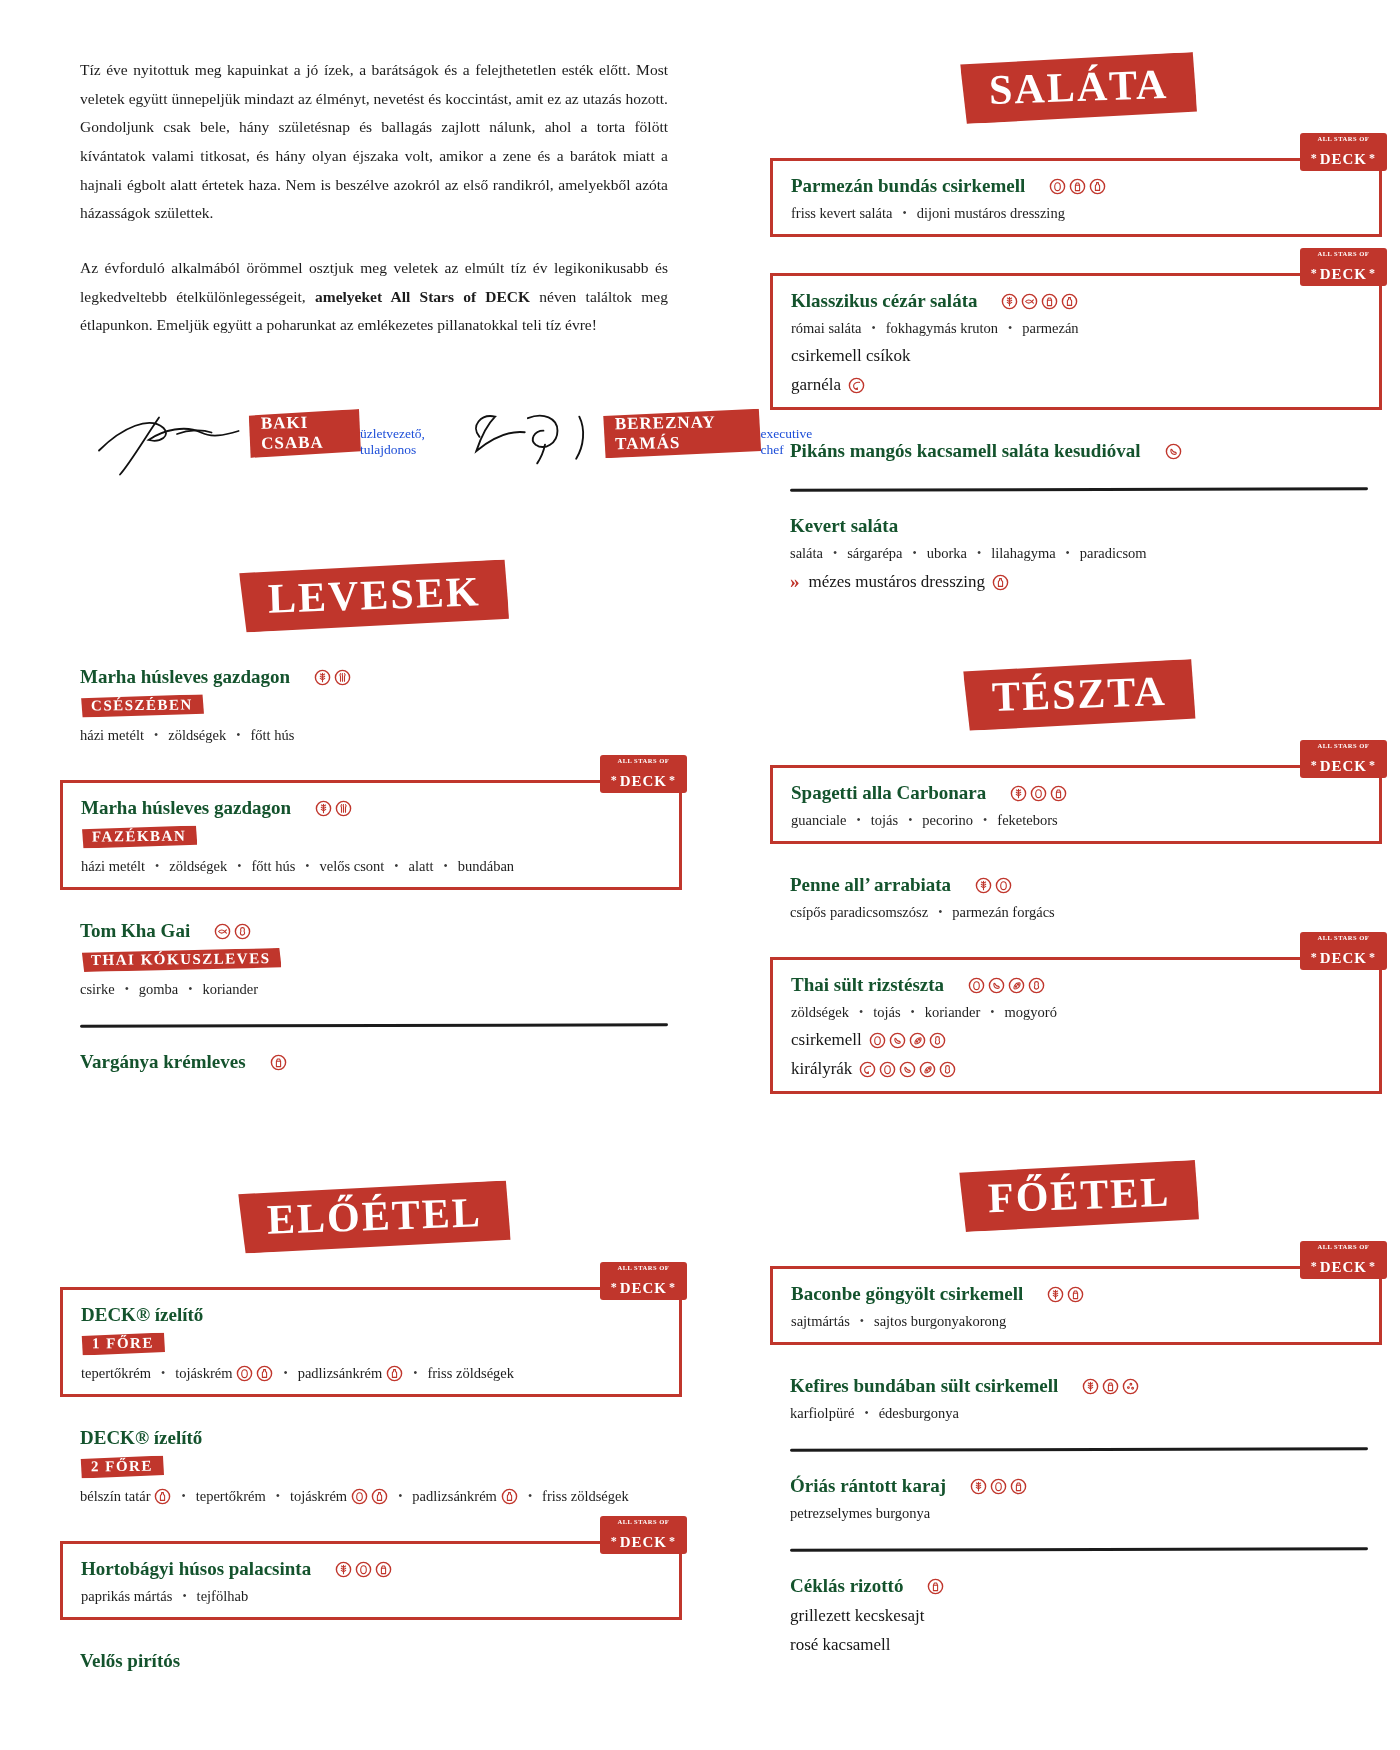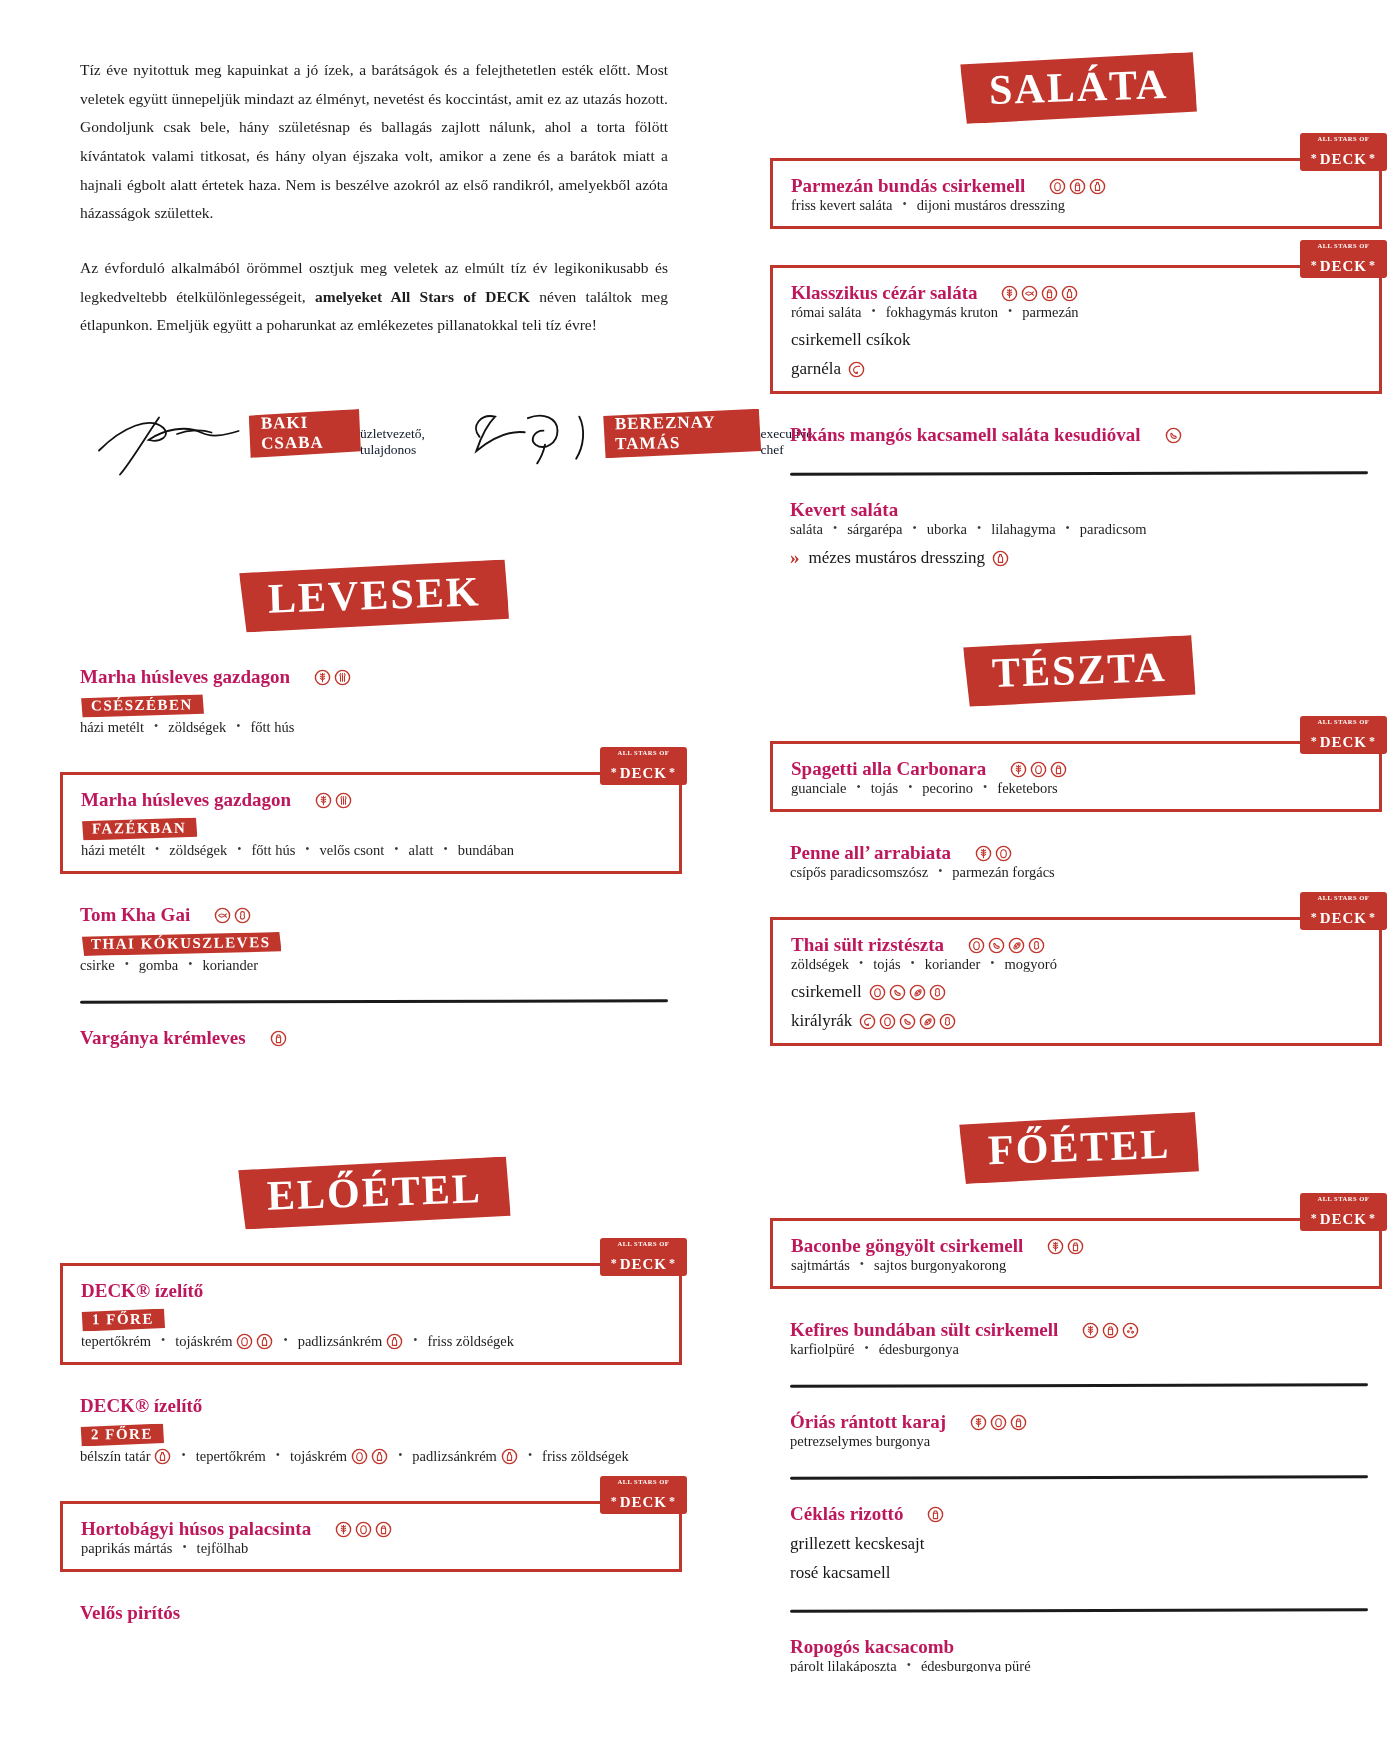--- a/index.html
+++ b/index.html
@@ -14,43 +14,43 @@
   .intro-p b{font-weight:bold;}
   #intro2{margin-bottom:52px;}
 
   
   .sig-row{display:flex;justify-content:space-around;align-items:flex-end;margin:0 10px 90px 10px;}
   .sig{display:flex;flex-direction:row;align-items:center;}
   .sig svg{display:block;margin-bottom:-14px;}
   .sig-name{display:inline-block;background:var(--red);color:#fff;font-weight:bold;
             font-size:17px;letter-spacing:1px;padding:3px 13px 4px;transform:rotate(-1deg);
             clip-path:polygon(1% 10%,99% 0,100% 90%,2% 100%);}
-  .sig-title{font-size:13.5px;margin-top:17px;color:#0f172a;}
+  .sig-title{font-size:13.5px;margin-top:17px;color:#1d4ed8;}
 
   :root{--red:#c0362c;--ink:#1b1b1b;}
 
   
   .header-wrap{text-align:center;margin-bottom:38px;}
   .section-header{display:inline-block;background:var(--red);color:#fff;font-weight:bold;
       font-size:42px;letter-spacing:2px;padding:7px 28px 9px;transform:rotate(-2deg);
       clip-path:polygon(0 7%,99% 0,100% 93%,2% 100%);}
   .section + .section{margin-top:70px;}
   #left-col .section + .section{margin-top:112px;}
 
   
   .item{margin-bottom:26px;position:relative;}
   .item.featured{border:3px solid var(--red);margin-left:-20px;margin-right:-14px;
       padding:14px 18px 12px 18px;margin-top:36px;margin-bottom:30px;}
-  .name-row{font-size:19px;font-weight:bold;color:#be185d;display:flex;align-items:center;gap:24px;}
+  .name-row{font-size:19px;font-weight:bold;color:#14532d;display:flex;align-items:center;gap:24px;}
   .icons{display:inline-flex;gap:3px;align-items:center;}
   .icons svg{display:block;}
   .tag{display:inline-block;background:var(--red);color:#fff;font-weight:bold;font-size:15px;
       letter-spacing:1.5px;padding:2px 11px 3px;margin:7px 0 2px;transform:rotate(-0.6deg);
       clip-path:polygon(1% 12%,99% 0,100% 88%,2% 100%);}
-  .desc{font-size:14.5px;color:#1d1d1d;display:flex;flex-wrap:wrap;}
+  .desc{font-size:14.5px;color:#1d1d1d;margin-top:8px;display:flex;flex-wrap:wrap;align-items:center;}
   .desc .seg{display:inline-flex;align-items:center;gap:4px;}
   .bullet{color:#3a3a3a;margin:0 10px;font-size:12px;}
   .extra{font-size:17px;color:#161616;margin-top:9px;display:flex;align-items:center;gap:7px;}
   .arrow{color:var(--red);font-weight:bold;font-size:19px;letter-spacing:-2px;margin-right:4px;}
   .divider{height:3px;background:var(--ink);border-radius:2px;margin:18px 0 24px;transform:rotate(-0.15deg);}
 
   
   .deck-badge{position:absolute;top:-28px;right:-8px;background:var(--red);color:#fff;
       text-align:center;line-height:1;padding:3px 9px 4px;border-radius:3px;z-index:2;}
   .badge-top{font-size:6.5px;letter-spacing:.5px;font-weight:bold;}

